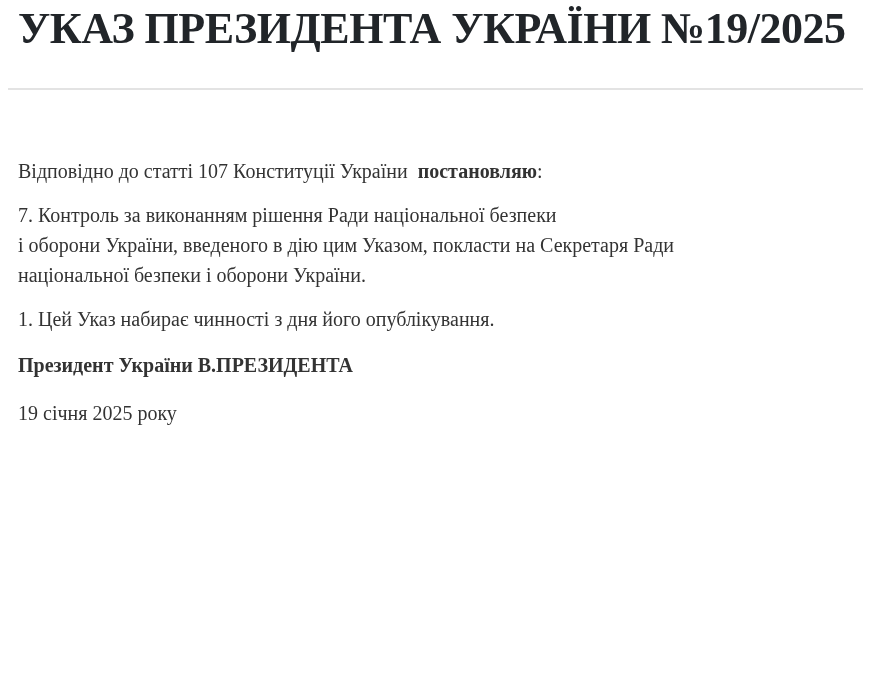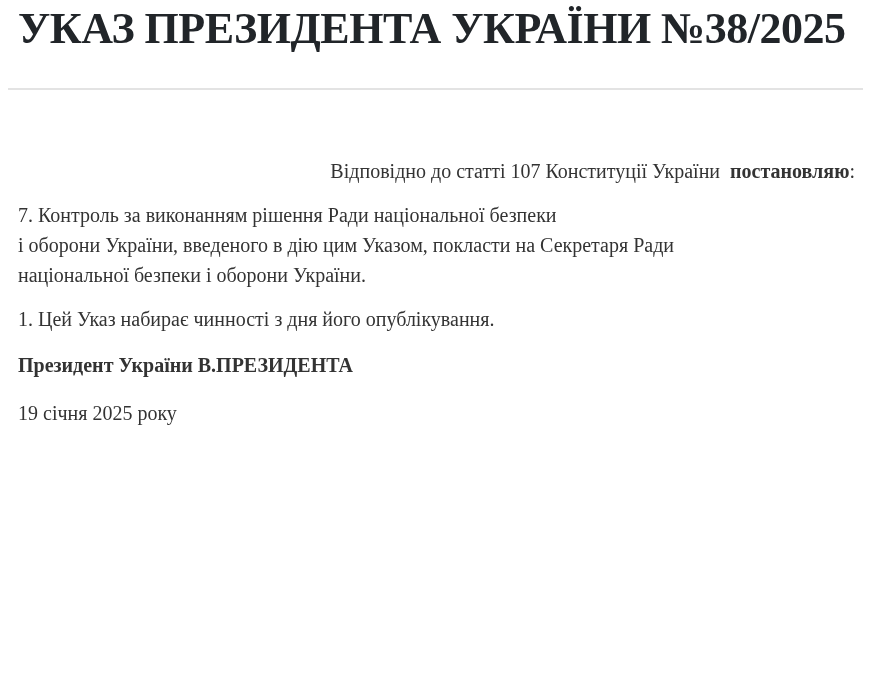--- a/index.html
+++ b/index.html
@@ -50,21 +50,20 @@
     margin: 36px -8px 0 -10px;
     height: 0;
   }
   .decree-body {
     font-size: 20px;
     line-height: 30px;
   }
   .decree-intro {
     margin: 66px 0 0 0;
     white-space: pre-wrap;
-    text-align: right;
   }
   .decree-intro .emphasis {
     font-weight: 700;
   }
   .decree-paragraph {
     margin: 14px 0 0 0;
     white-space: pre-line;
   }
   .signature-line {
     margin: 16px 0 0 0;
@@ -72,21 +71,21 @@
   }
   .date-line {
     margin: 18px 0 0 0;
   }
 </style>
 </head>
 <body>
 
 <div class="page">
 
-  <h1 class="decree-title">УКАЗ ПРЕЗИДЕНТА УКРАЇНИ №38/2025</h1>
+  <h1 class="decree-title">УКАЗ ПРЕЗИДЕНТА УКРАЇНИ №19/2025</h1>
 
 
   <hr class="section-divider">
 
   <div class="decree-body">
 
     <p class="decree-intro"><span>Відповідно до статті 107 Конституції України  </span><span class="emphasis">постановляю</span><span>:</span></p>
 
 
     <p class="decree-paragraph">7. Контроль за виконанням рішення Ради національної безпеки

